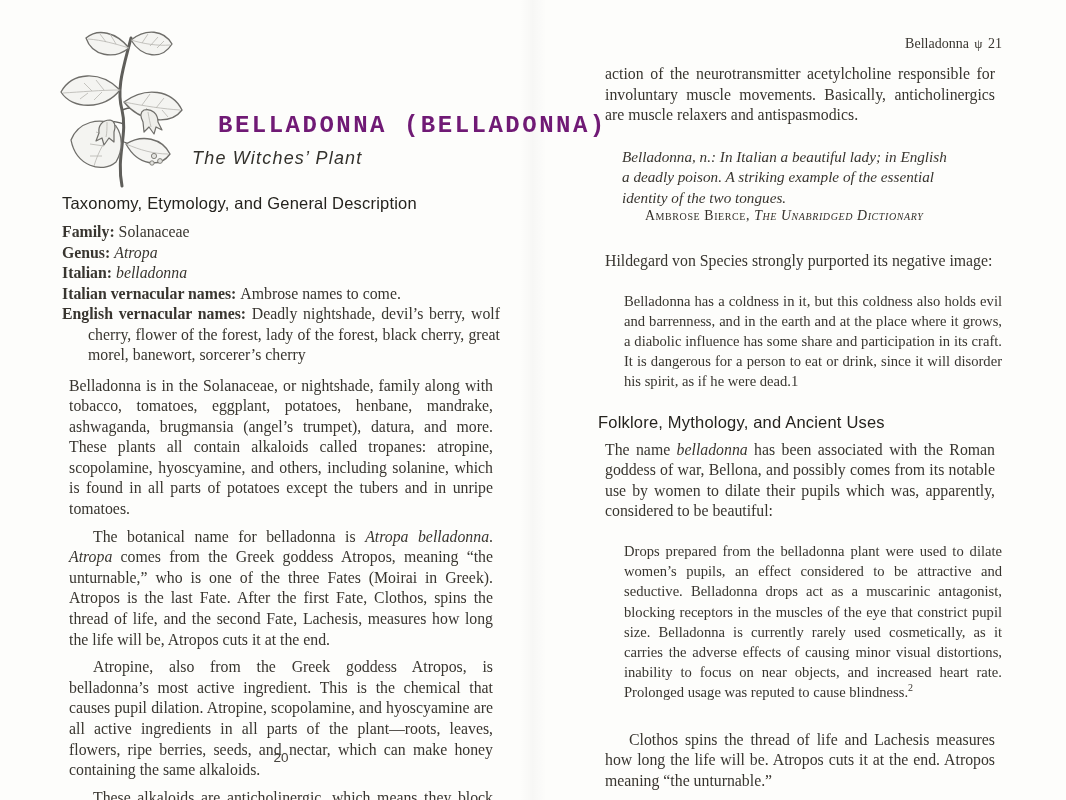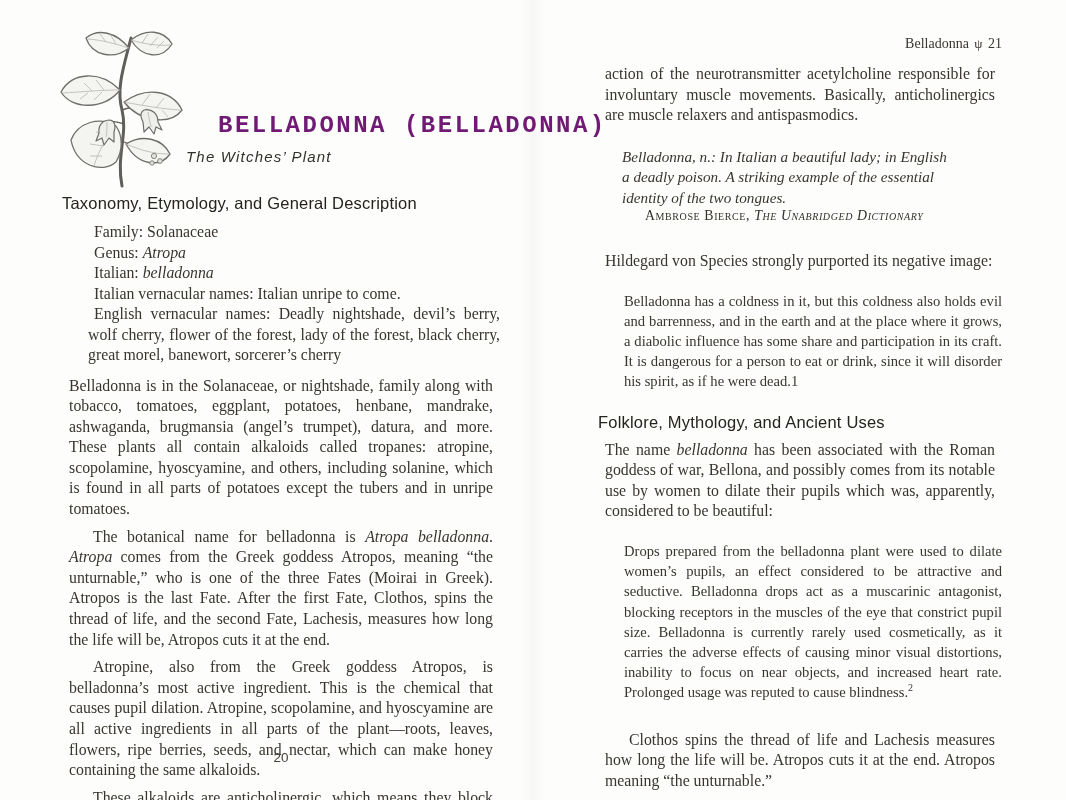--- a/index.html
+++ b/index.html
@@ -19,42 +19,42 @@
   
   .illustration{position:absolute;left:58px;top:24px;width:130px;height:166px;}
   .title-block{position:absolute;left:186px;top:112px;width:330px;}
   .chapter-title{
     font-family:Liberation Mono, monospace;
     font-size:24px;font-weight:700;letter-spacing:2.5px;
     color:#701a75;white-space:nowrap;margin-left:32px;
   }
   .chapter-subtitle{
     font-family:"Liberation Sans", sans-serif;
-    font-style:italic;font-size:15px;letter-spacing:1.2px;
-    color:#33312c;margin-top:9px;
+    font-style:italic;font-size:18px;letter-spacing:1.2px;
+    color:#33312c;margin-top:9px;margin-left:6px;
   }
   .col-left{position:absolute;left:62px;top:194px;width:438px;}
   .col-right{position:absolute;left:598px;top:36px;width:404px;}
 
   h2.section-heading{
     font-family:"Liberation Sans", sans-serif;
     font-size:16.5px;font-weight:400;letter-spacing:0.2px;
     color:#25231e;margin:0 0 9px 0;
   }
   .tax-line{
     font-size:15.8px;line-height:20.5px;text-align:justify;
     padding-left:26px;text-indent:-26px;margin:0;
   }
   .body-p{
     font-size:15.8px;line-height:20.6px;text-align:justify;
     margin:7px;
   }
   .body-p.gap{margin-top:10px;}
   .body-p.ind{text-indent:24px;}
-  .b{font-weight:normal;margin-left:32px;}
+  .b{font-weight:bold;}
   .i{font-style:italic;}
   .sc{font-variant:small-caps;letter-spacing:0.6px;}
   sup{font-size:10px;line-height:0;}
 
   .page-number-left{
     position:absolute;left:62px;top:750px;width:438px;text-align:center;
     font-family:"Liberation Sans", sans-serif;font-size:13.5px;color:#46433d;
   }
 
   
@@ -136,21 +136,21 @@
   <div class="title-block">
     <div class="chapter-title">BELLADONNA (BELLADONNA)</div>
     <div class="chapter-subtitle">The Witches’ Plant</div>
   </div>
 
   <div class="col-left">
     <h2 class="section-heading">Taxonomy, Etymology, and General Description</h2>
     <p class="tax-line"><span class="b">Family: </span><span>Solanaceae</span></p>
     <p class="tax-line"><span class="b">Genus: </span><span class="i">Atropa</span></p>
     <p class="tax-line"><span class="b">Italian: </span><span class="i">belladonna</span></p>
-    <p class="tax-line"><span class="b">Italian vernacular names: </span><span>Italian unripe to come.</span></p>
+    <p class="tax-line"><span class="b">Italian vernacular names: </span><span>Ambrose names to come.</span></p>
     <p class="tax-line"><span class="b">English vernacular names: </span><span>Deadly nightshade, devil’s berry, wolf cherry, flower of the forest, lady of the forest, black cherry, great morel, banewort, sorcerer’s cherry</span></p>
 
     <p class="body-p gap"><span>Belladonna is in the Solanaceae, or nightshade, family along with tobacco, tomatoes, eggplant, potatoes, henbane, mandrake, ashwaganda, brugmansia (angel’s trumpet), datura, and more. These plants all contain alkaloids called tropanes: atropine, scopolamine, hyoscyamine, and others, including solanine, which is found in all parts of potatoes except the tubers and in unripe tomatoes.</span></p>
     <p class="body-p ind"><span>The botanical name for belladonna is </span><span class="i">Atropa belladonna</span><span>. </span><span class="i">Atropa</span><span> comes from the Greek goddess Atropos, meaning “the unturnable,” who is one of the three Fates (Moirai in Greek). Atropos is the last Fate. After the first Fate, Clothos, spins the thread of life, and the second Fate, Lachesis, measures how long the life will be, Atropos cuts it at the end.</span></p>
     <p class="body-p ind"><span>Atropine, also from the Greek goddess Atropos, is belladonna’s most active ingredient. This is the chemical that causes pupil dilation. Atropine, scopolamine, and hyoscyamine are all active ingredients in all parts of the plant—roots, leaves, flowers, ripe berries, seeds, and nectar, which can make honey containing the same alkaloids.</span></p>
     <p class="body-p ind"><span>These alkaloids are anticholinergic, which means they block the</span></p>
   </div>
 
   <div class="page-number-left">20</div>
 

